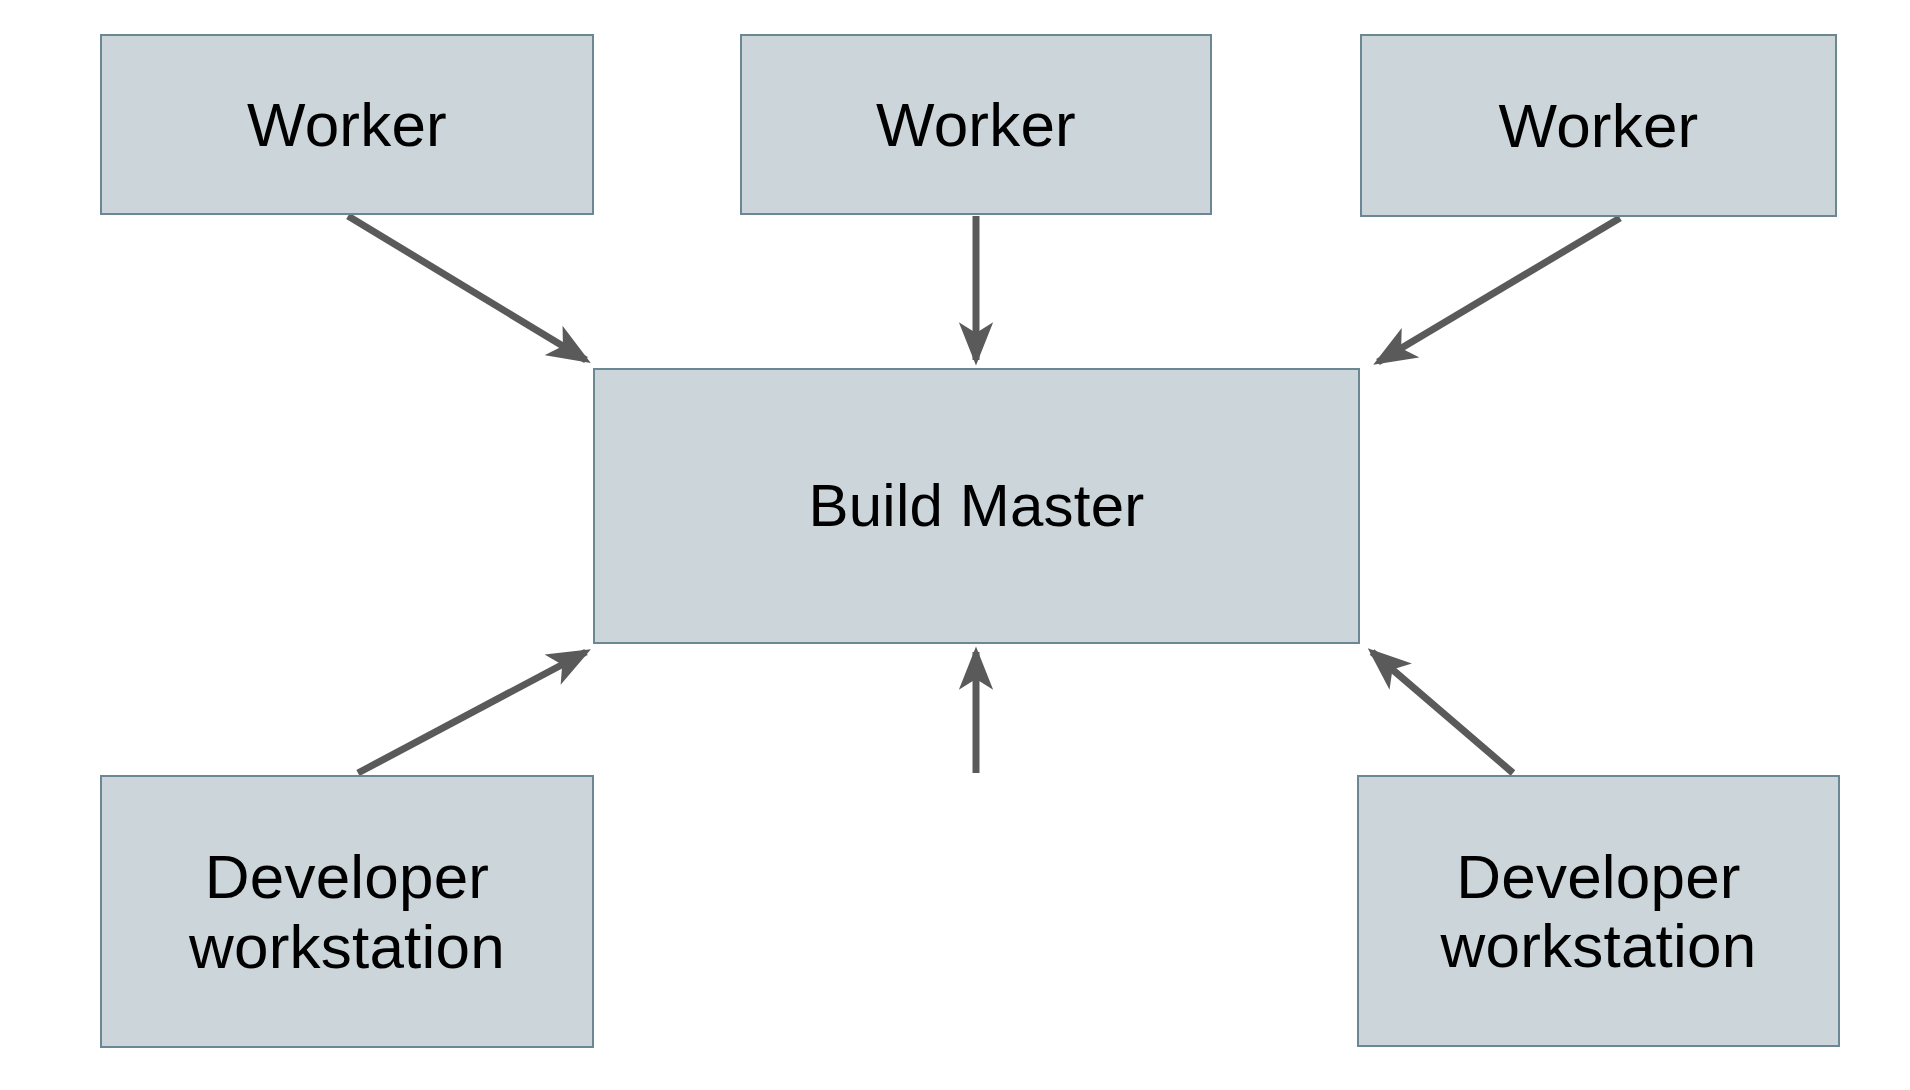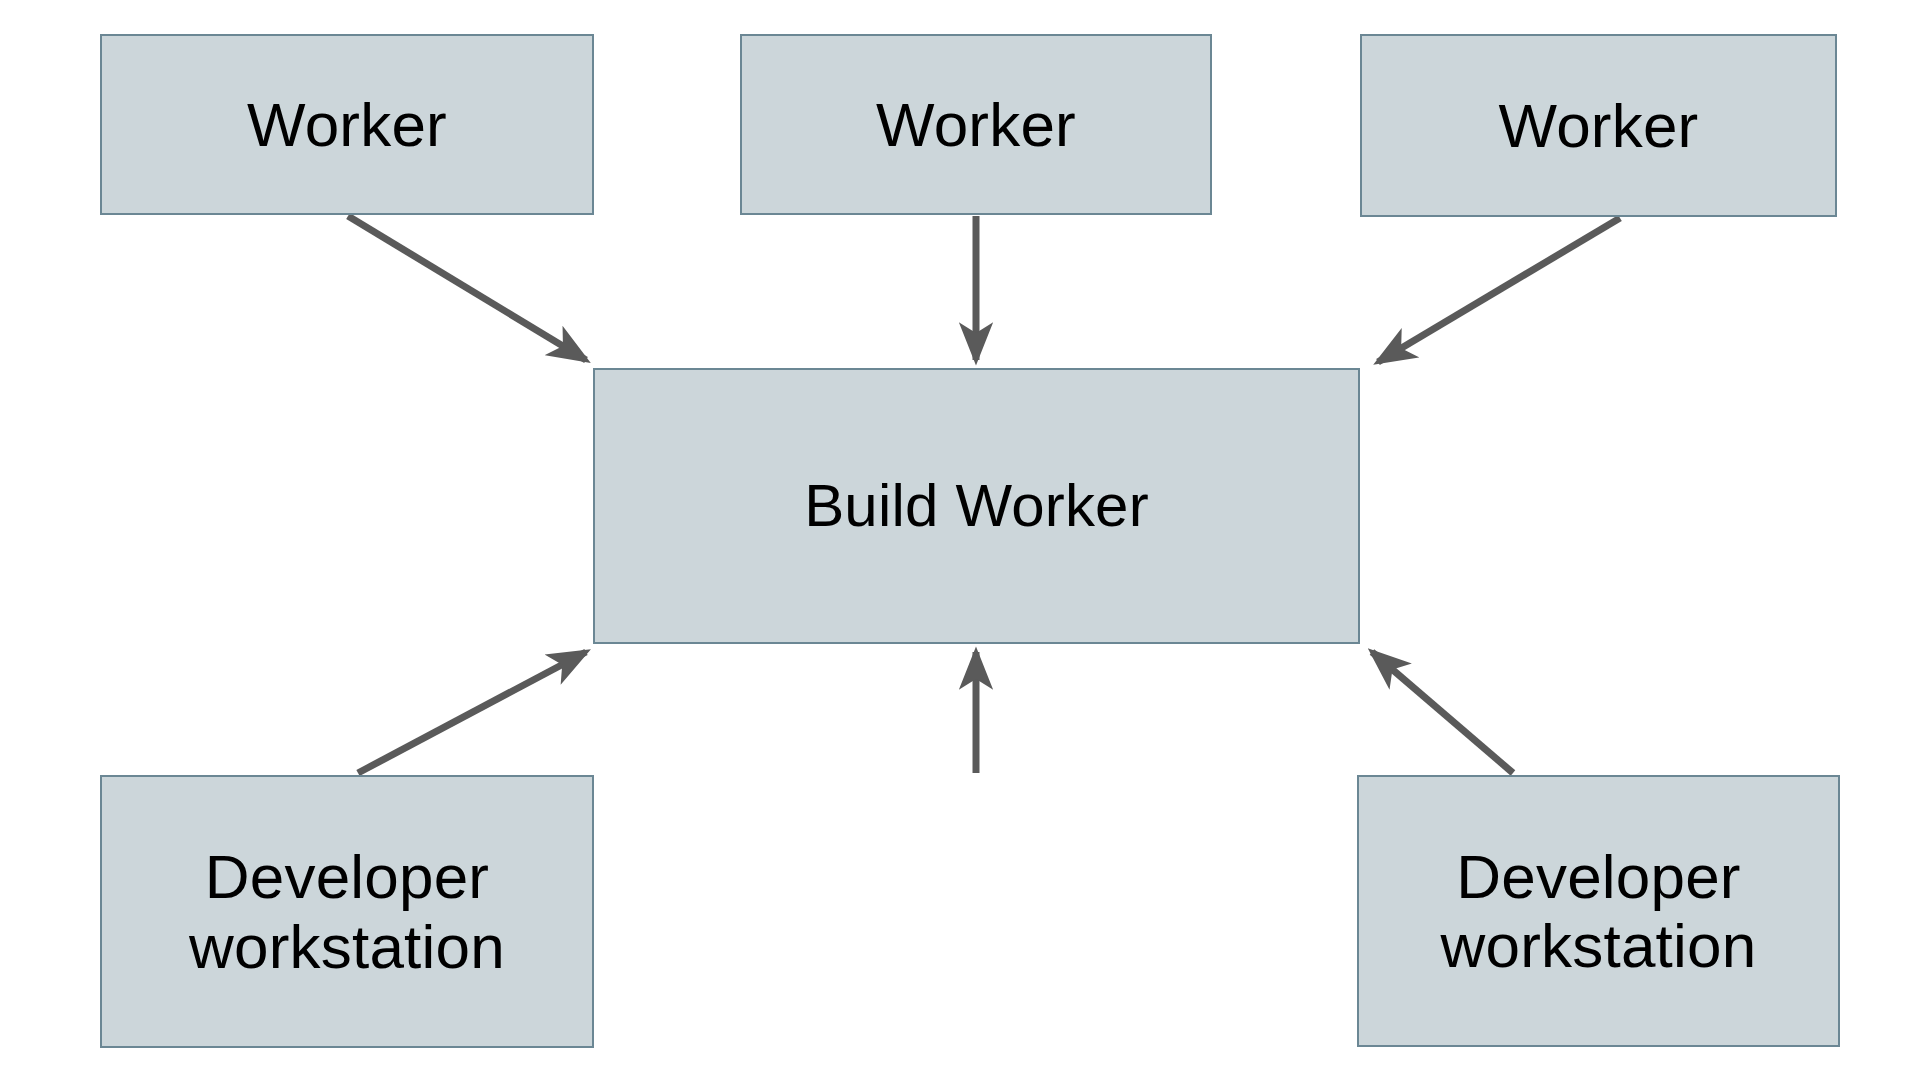--- a/index.html
+++ b/index.html
@@ -84,21 +84,21 @@
 
   <div class="node" id="node-worker-2">
     <span class="node-label">Worker</span>
   </div>
 
   <div class="node" id="node-worker-3">
     <span class="node-label">Worker</span>
   </div>
 
   <div class="node" id="node-build-master">
-    <span class="node-label">Build Worker</span>
+    <span class="node-label">Build Master</span>
   </div>
 
   <div class="node" id="node-dev-ws-left">
     <span class="node-label">Developer
 workstation</span>
   </div>
 
 
   <div class="node" id="node-dev-ws-right">
     <span class="node-label">Developer

